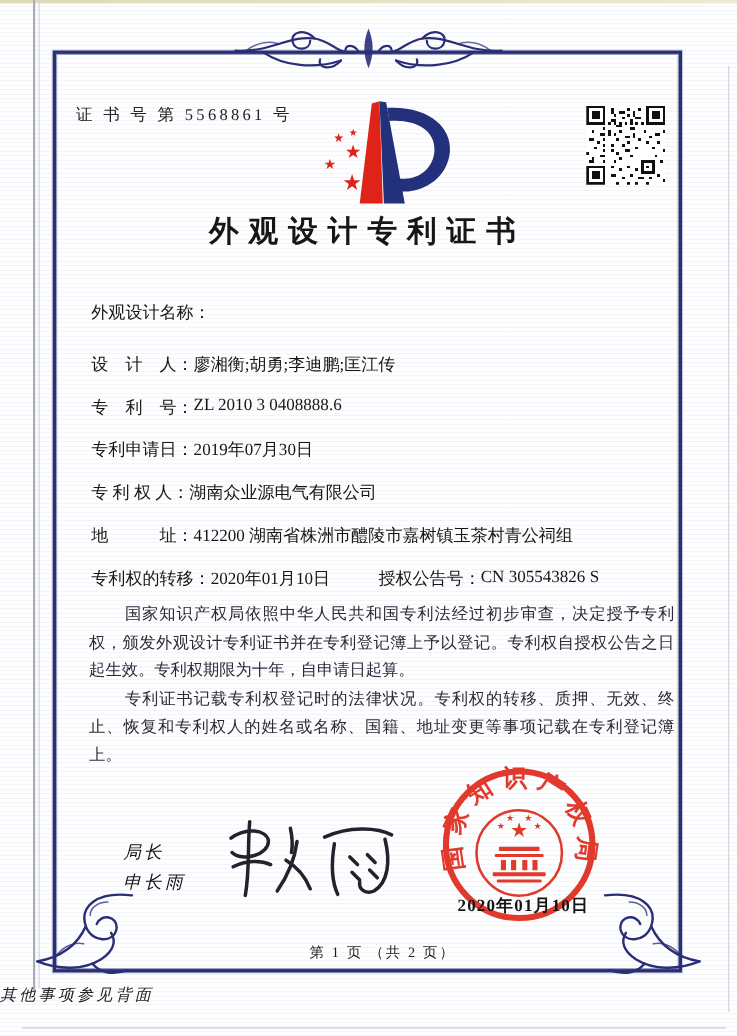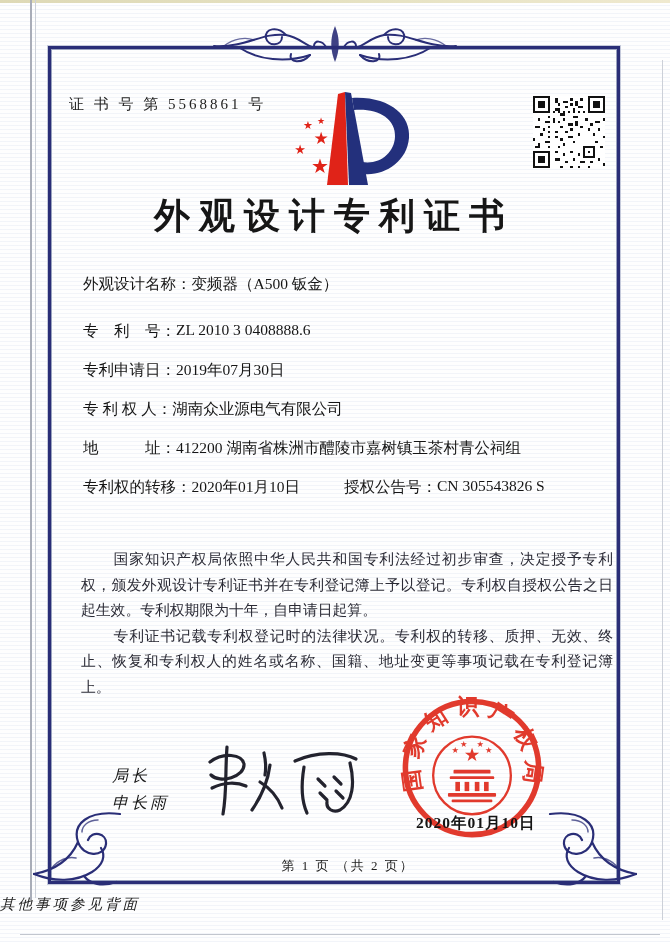--- a/index.html
+++ b/index.html
@@ -37,21 +37,21 @@
 
   .cert-no {
     position:absolute; left:69px; top:95px; font-size:15px; letter-spacing:3px;
     color:#222; font-weight:500;
   }
   .logo { position:absolute; left:278px; top:88px; width:140px; height:100px; }
   .qr { position:absolute; left:533px; top:96px; width:72px; height:72px; }
 
   .title {
     position:absolute; left:48px; top:192px; width:572px; margin:0;
-    text-align:center; font-size:36px; font-weight:bold; letter-spacing:9px;
+    text-align:center; font-size:27px; font-weight:bold; letter-spacing:9px;
     color:#161616;
   }
 
   .fields { position:absolute; left:83px; top:274px; width:530px; font-size:15.5px; }
   .field-row { height:39px; display:flex; align-items:flex-start; white-space:nowrap; }
   .field-row.first { height:47px; }
   .field-label { color:#151515; }
   .field-value { color:#151515; }
   .grant-pair2 { margin-left:44px; display:flex; }
 
@@ -240,21 +240,24 @@
     </g>
     <rect x="21" y="21" width="3" height="3" fill="#fff"></rect>
     <rect x="22" y="22" width="1" height="1" fill="#111"></rect>
   </svg>
 
   <h1 class="title">外观设计专利证书</h1>
 
   <div class="fields">
     <div class="field-row first">
       <span class="field-label">外观设计名称：</span>
-      <span class="field-value">变频器（A500 钣金）</span>
+    </div>
+    <div class="field-row">
+      <span class="field-label">设　计　人：</span>
+      <span class="field-value">廖湘衡;胡勇;李迪鹏;匡江传</span>
     </div>
     <div class="field-row">
       <span class="field-label">专　利　号：</span>
       <span class="field-value">ZL 2010 3 0408888.6</span>
     </div>
     <div class="field-row">
       <span class="field-label">专利申请日：</span>
       <span class="field-value">2019年07月30日</span>
     </div>
     <div class="field-row">

